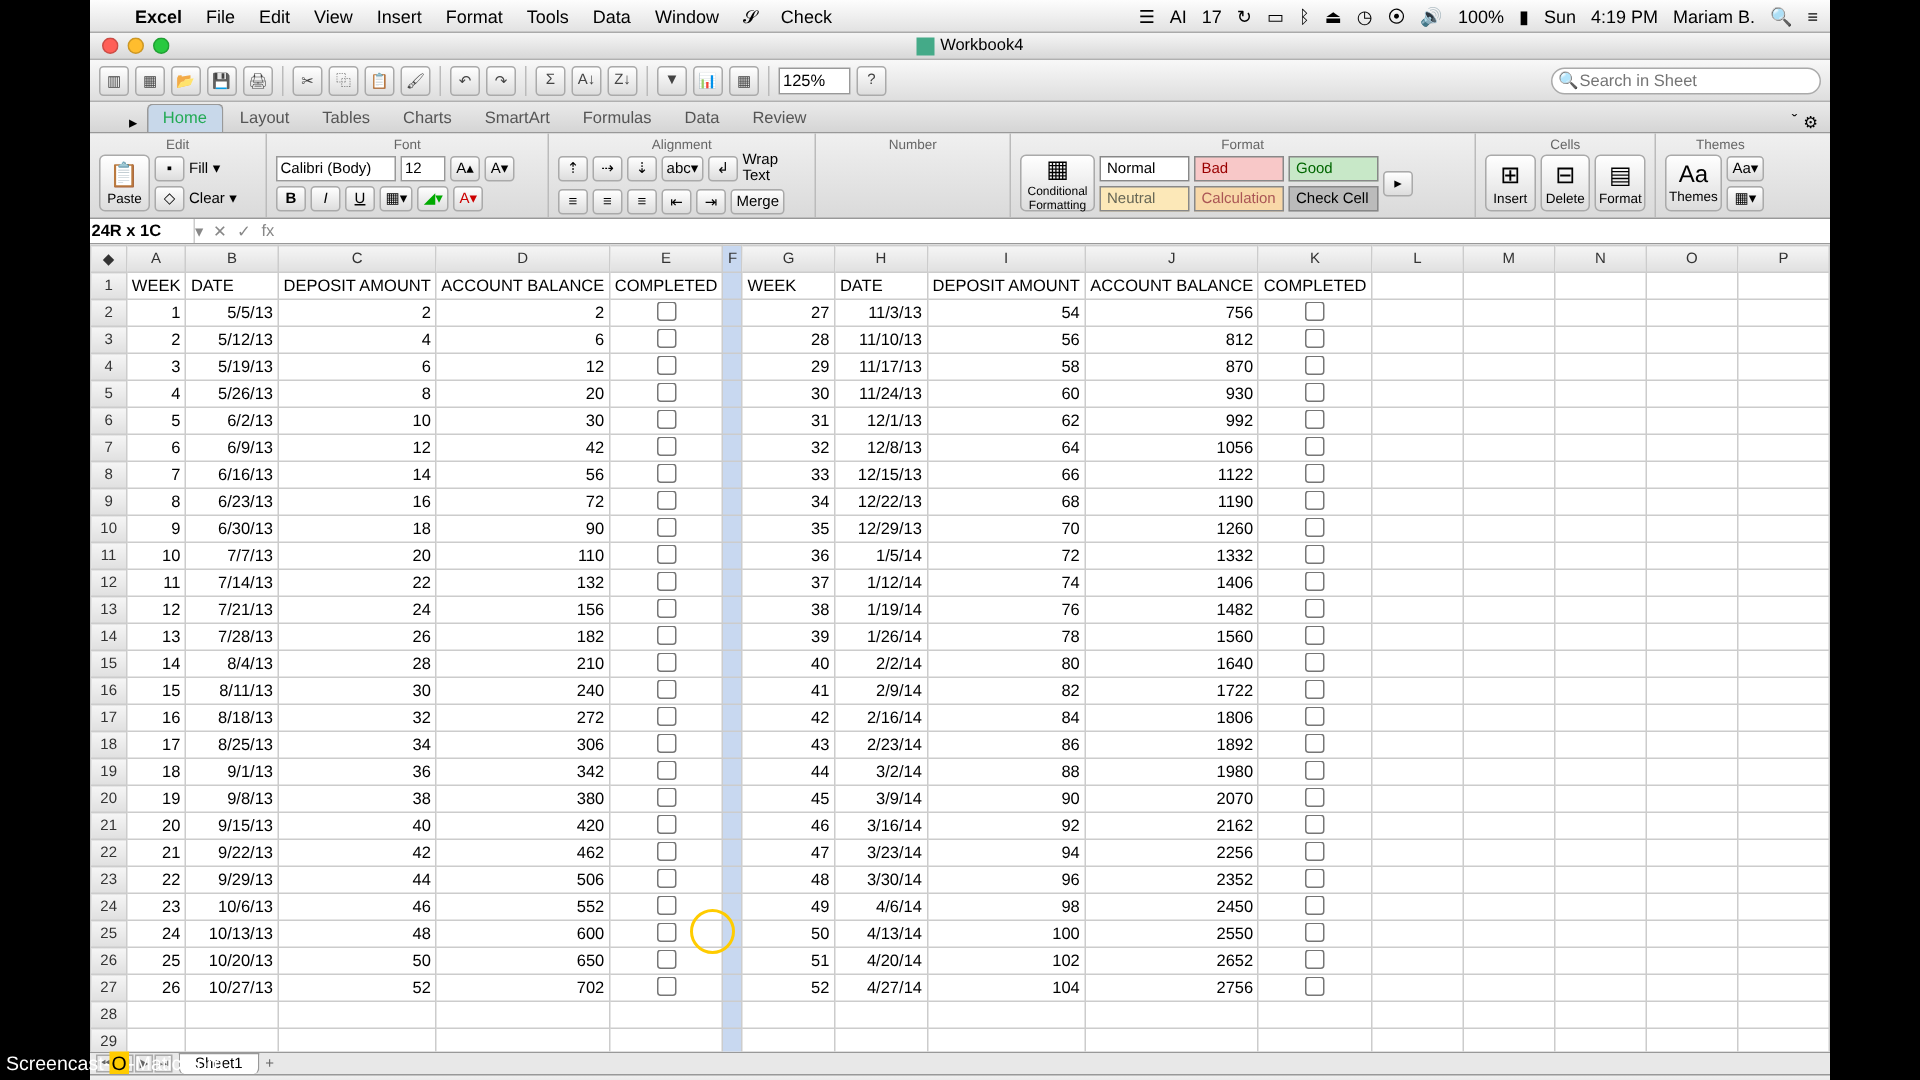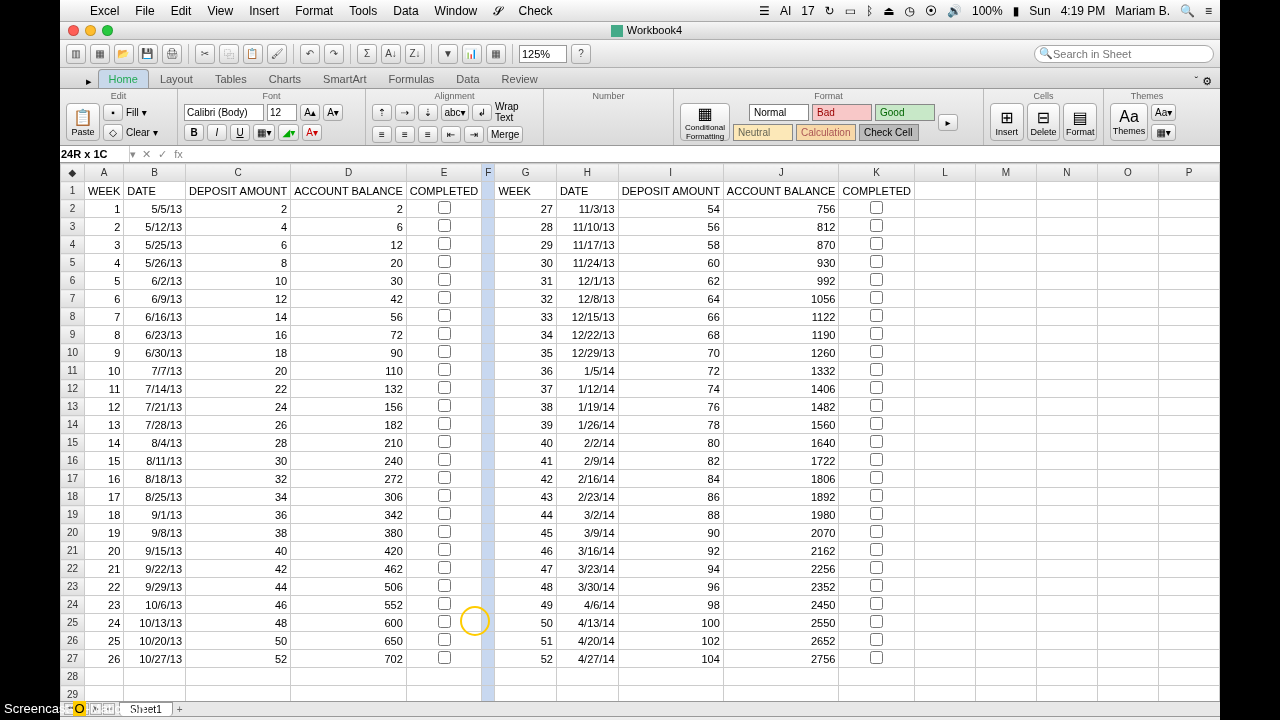--- a/index.html
+++ b/index.html
@@ -2,21 +2,21 @@
 <html><head>
 <meta charset="utf-8">
 <style>
 * { margin: 0; padding: 0; box-sizing: border-box; font-family: "Lucida Grande", Arial, sans-serif; }
 body { width: 1280px; height: 720px; background: #000; overflow: hidden; position: relative; }
 .desktop { position: absolute; left: 60px; top: 0; width: 1160px; height: 720px; background: #e8e8e8; }
 
 
 .menubar { height: 22px; background: linear-gradient(#fdfdfd,#e2e2e2); display: flex; align-items: center; font-size: 12px; border-bottom: 1px solid #aaa; }
 .menubar .apple { width: 22px; text-align: center; font-size: 14px; }
-.menubar .app { font-weight: normal; padding: 0 8px; }
+.menubar .app { font-weight: bold; padding: 0 8px; }
 .menubar .item { padding: 0 8px; }
 .menubar .spacer { flex: 1; }
 .menubar .right { display: flex; align-items: center; gap: 10px; padding-right: 8px; }
 .menubar .ricon { font-size: 12px; }
 
 
 .window { position: absolute; left: 0; top: 22px; width: 1160px; height: 574px; background: #e8e8e8; }
 .titlebar { height: 18px; background: linear-gradient(#f5f5f5,#d8d8d8); display: flex; align-items: center; font-size: 11px; border-bottom: 1px solid #b0b0b0; }
 .trafficlights { display: flex; gap: 6px; padding-left: 8px; }
 .light { width: 11px; height: 11px; border-radius: 50%; border: 1px solid rgba(0,0,0,.2); }
@@ -41,21 +41,21 @@
 
 
 .ribbon { height: 57px; background: linear-gradient(#f0f0f0,#dadada); border-bottom: 1px solid #999; display: flex; font-size: 10px; }
 .rgroup { border-right: 1px solid #bbb; padding: 2px 6px; display: flex; flex-direction: column; }
 .rgroup .glabel { text-align: center; color: #666; font-size: 9px; }
 .rgroup .gbody { flex: 1; display: flex; align-items: center; gap: 3px; }
 .bigbtn { width: 34px; height: 38px; background: linear-gradient(#fff,#ddd); border: 1px solid #aaa; border-radius: 4px; display: flex; flex-direction: column; align-items: center; justify-content: center; font-size: 9px; }
 .bigbtn .ico { font-size: 16px; }
 .smbtn { min-width: 20px; height: 17px; background: linear-gradient(#fff,#ddd); border: 1px solid #aaa; border-radius: 3px; display: flex; align-items: center; justify-content: center; font-size: 10px; padding: 0 3px; }
 .stylebox { width: 60px; height: 17px; border: 1px solid #888; font-size: 10px; display: flex; align-items: center; padding-left: 4px; }
-.stylebox.normal { background: #fff; margin-left: 16px; }
+.stylebox.normal { background: #fff; }
 .stylebox.bad { background: #f8c8c8; color: #900; }
 .stylebox.good { background: #c8e8c8; color: #060; }
 .stylebox.neutral { background: #fce8b8; color: #665; }
 .stylebox.calc { background: #f8d8a8; color: #a55; }
 .stylebox.check { background: #bbb; }
 .fontsel { width: 80px; height: 17px; font-size: 10px; border: 1px solid #999; background: #fff; padding-left: 2px; }
 .sizesel { width: 30px; height: 17px; font-size: 10px; border: 1px solid #999; background: #fff; padding-left: 2px; }
 .col { display: flex; flex-direction: column; gap: 3px; }
 .row { display: flex; gap: 3px; align-items: center; }
 
@@ -430,21 +430,21 @@
               <td class="c"><input type="checkbox" style=""></td>
               <td></td>
               <td></td>
               <td></td>
               <td></td>
               <td></td>
             </tr>
             <tr>
               <th class="rh">4</th>
               <td>3</td>
-              <td>5/25/13</td>
+              <td>5/19/13</td>
               <td>6</td>
               <td>12</td>
               <td class="c"><input type="checkbox" style=""></td>
               <td class="selcol"></td>
               <td>29</td>
               <td>11/17/13</td>
               <td>58</td>
               <td>870</td>
               <td class="c"><input type="checkbox" style=""></td>
               <td></td>

